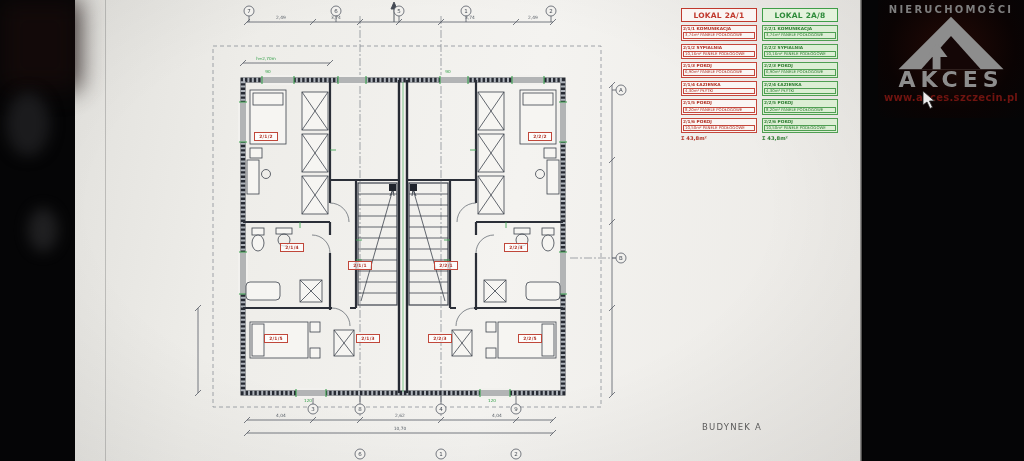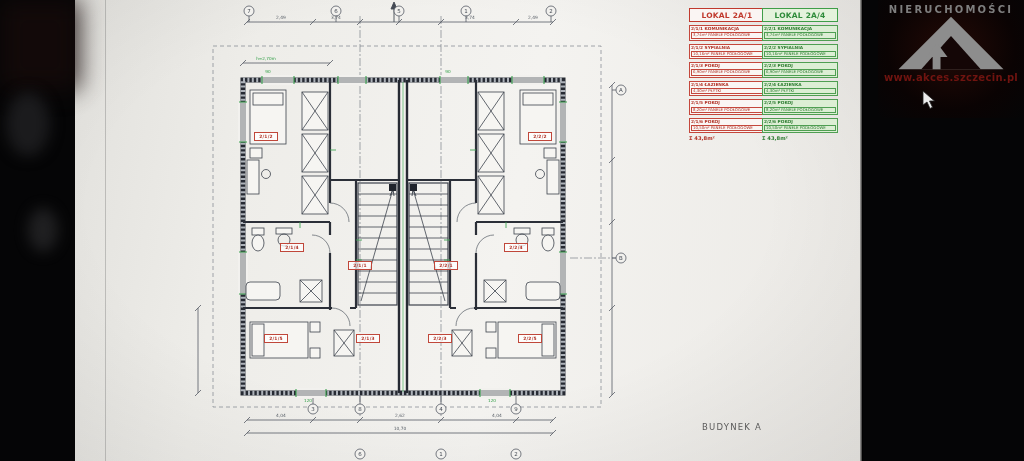--- a/index.html
+++ b/index.html
@@ -19,21 +19,21 @@
   .page-edge{position:absolute;left:860px;top:0;width:3px;height:461px;background:linear-gradient(90deg,rgba(0,0,0,.25),#000);}
   
   .plan{position:absolute;left:185px;top:0;}
   
   .rlabel{position:absolute;width:22px;height:7px;border:0.8px solid #c0473a;color:#b23327;
     font-size:4.4px;line-height:7px;text-align:center;background:rgba(255,255,255,.75);
     font-weight:bold;letter-spacing:.2px;}
   
   .legend{position:absolute;left:681px;top:8px;width:160px;}
   .lcol{position:absolute;top:0;width:76px;}
-  .col-red{left:0;margin-left:8px;}
+  .col-red{left:0;}
   .col-green{left:81px;}
   .lhead{border:1.2px solid;font-size:7.5px;font-weight:bold;text-align:center;padding:2px 0 1px 0;letter-spacing:.2px;}
   .col-red .lhead{border-color:#c0392d;color:#c0392d;background:#faf5f3;}
   .col-green .lhead{border-color:#3f9e48;color:#2e8b3a;background:#e4f2dc;}
   .lrow{border:1px solid;margin-top:3.2px;padding:1px;line-height:1.08;}
   .lrow .nm{display:block;font-size:4.3px;font-weight:bold;white-space:nowrap;overflow:hidden;}
   .lrow .dt{display:block;font-size:3.9px;border:0.7px solid;margin-top:0.5px;padding:0 1px;white-space:nowrap;overflow:hidden;}
   .col-red .lrow{border-color:#c4473c;background:#faf6f4;color:#b23327;}
   .col-red .lrow .dt{border-color:#c4473c;}
   .col-green .lrow{border-color:#4f9e52;background:#dceed4;color:#2e7d32;}
@@ -308,21 +308,21 @@
           <span class="nm">2/1/5 POKÓJ</span>
           <span class="dt">8,20m² PANELE PODŁOGOWE</span>
         </div>
       <div class="lrow">
           <span class="nm">2/1/6 POKÓJ</span>
           <span class="dt">10,50m² PANELE PODŁOGOWE</span>
         </div>
       <div class="ltotal">Σ 43,8m²</div>
     </div>
     <div class="lcol col-green">
-      <div class="lhead">LOKAL 2A/4</div>
+      <div class="lhead">LOKAL 2A/8</div>
       <div class="lrow">
           <span class="nm">2/2/1 KOMUNIKACJA</span>
           <span class="dt">3,74m² PANELE PODŁOGOWE</span>
         </div>
       <div class="lrow">
           <span class="nm">2/2/2 SYPIALNIA</span>
           <span class="dt">10,16m² PANELE PODŁOGOWE</span>
         </div>
       <div class="lrow">
           <span class="nm">2/2/3 POKÓJ</span>
@@ -347,20 +347,21 @@
   <div class="caption">BUDYNEK A</div>
 
   <div class="logo">
     <div class="logo-top">NIERUCHOMOŚCI</div>
     <svg width="132" height="56" viewBox="0 0 132 64" style="display:block;margin:0 auto;">
       <polygon points="66,2 126,62 6,62" fill="#8d8d8d"></polygon>
       <polygon points="66,24 100,62 32,62" fill="#140606"></polygon>
       <polygon points="50,32 62,48 38,48" fill="#8d8d8d"></polygon>
       <rect x="45" y="48" width="9" height="14" fill="#8d8d8d"></rect>
     </svg>
+    <div class="logo-brand">AKCES</div>
     <div class="logo-url">www.akces.szczecin.pl</div>
   </div>
 
   <svg class="cursor" width="14" height="20" viewBox="0 0 14 20">
     <path d="M1,1 L1,15 L5,12 L8,18.5 L10.5,17.2 L7.5,11 L12.5,11 Z" fill="#ececec" stroke="#222" stroke-width="0.8"></path>
   </svg>
 
 </div>
 
 </body></html>

